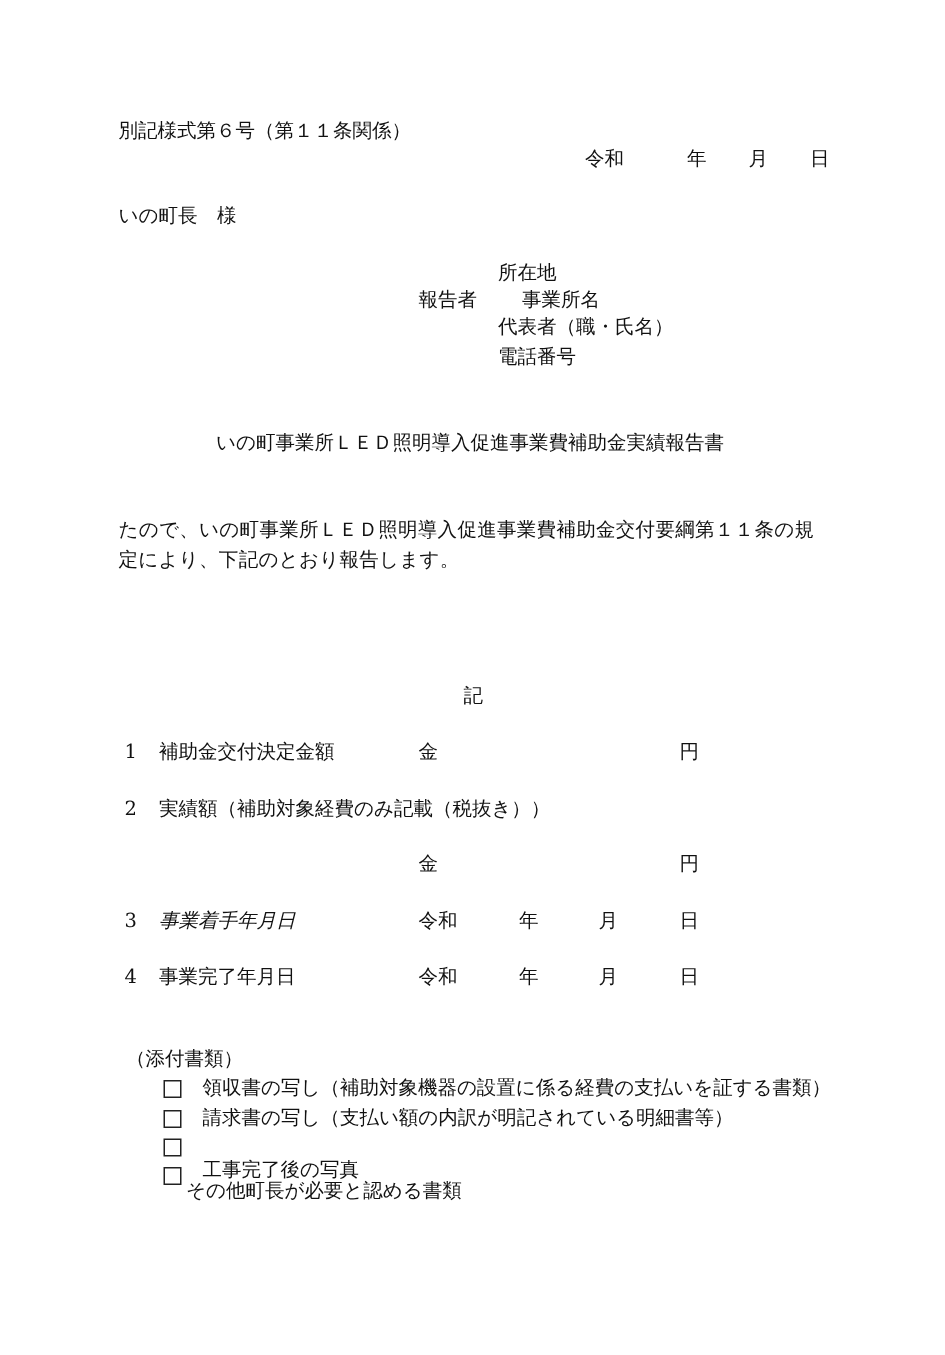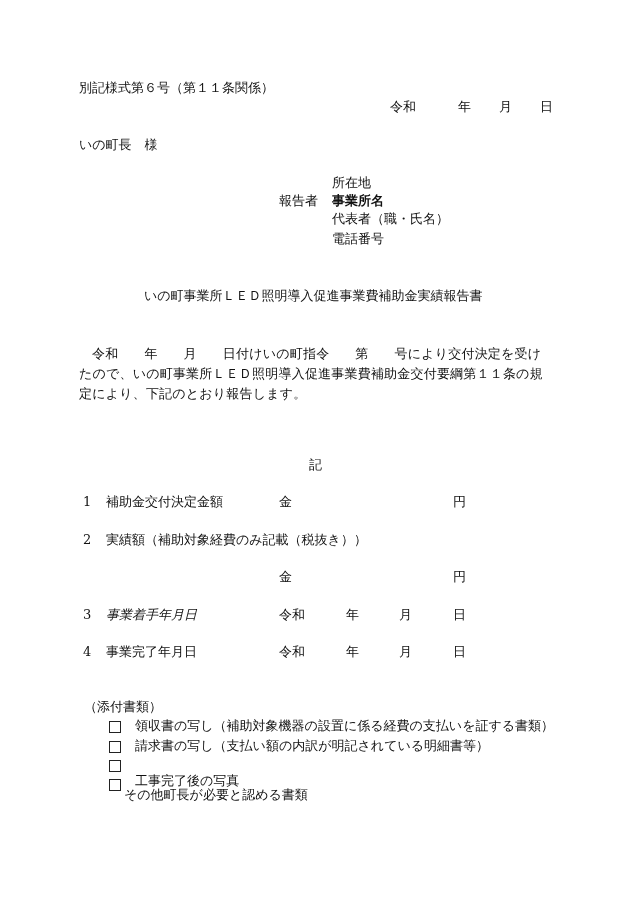--- a/index.html
+++ b/index.html
@@ -28,31 +28,28 @@
   <span class="abs" style="left:458px; top:99px;">年</span>
   <span class="abs" style="left:499px; top:99px;">月</span>
   <span class="abs" style="left:540px; top:99px;">日</span>
 </div>
 
 <div class="abs" style="left:79px; top:137px;">いの町長　様</div>
 
 <div>
   <span class="abs" style="left:279px; top:193px;">報告者</span>
   <span class="abs" style="left:332px; top:175px;">所在地</span>
-  <span class="abs" style="left:332px; top:193px;font-weight:bold;">事業所名</span>
+  <span class="abs" style="left:348px; top:193px;">事業所名</span>
   <span class="abs" style="left:332px; top:211px;">代表者（職・氏名）</span>
   <span class="abs" style="left:332px; top:231px;">電話番号</span>
 </div>
 
 <div class="abs" style="left:144px; top:288px;">いの町事業所ＬＥＤ照明導入促進事業費補助金実績報告書</div>
 
 <div class="para">
-  <span class="l">
-    <span class="gap" style="width:13px;"></span><span>令和</span><span class="gap" style="width:26px;"></span><span>年</span><span class="gap" style="width:26px;"></span><span>月</span><span class="gap" style="width:26px;"></span><span>日付けいの町指令</span><span class="gap" style="width:26px;"></span><span>第</span><span class="gap" style="width:26px;"></span><span>号により交付決定を受け</span>
-  </span>
   <span class="l">たので、いの町事業所ＬＥＤ照明導入促進事業費補助金交付要綱第１１条の規</span>
   <span class="l">定により、下記のとおり報告します。</span>
 </div>
 
 <div class="abs" style="left:309px; top:457px;">記</div>
 
 <div>
   <span class="abs" style="left:83px; top:494px;">1</span>
   <span class="abs" style="left:106px; top:494px;">補助金交付決定金額</span>
   <span class="abs" style="left:279px; top:494px;">金</span>

